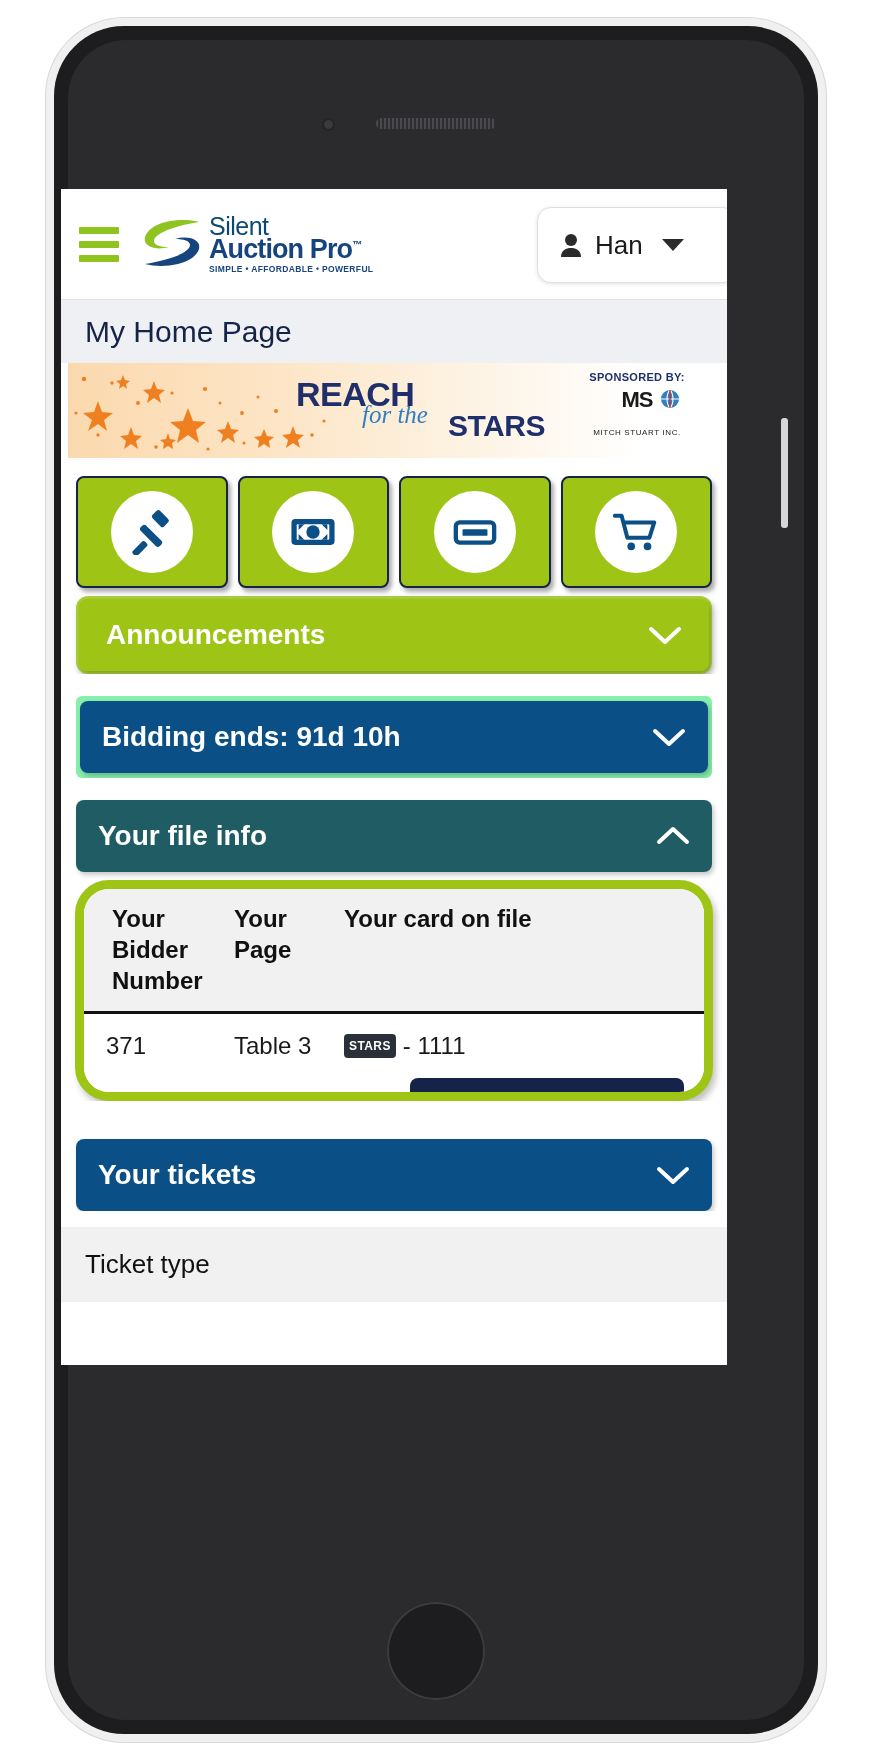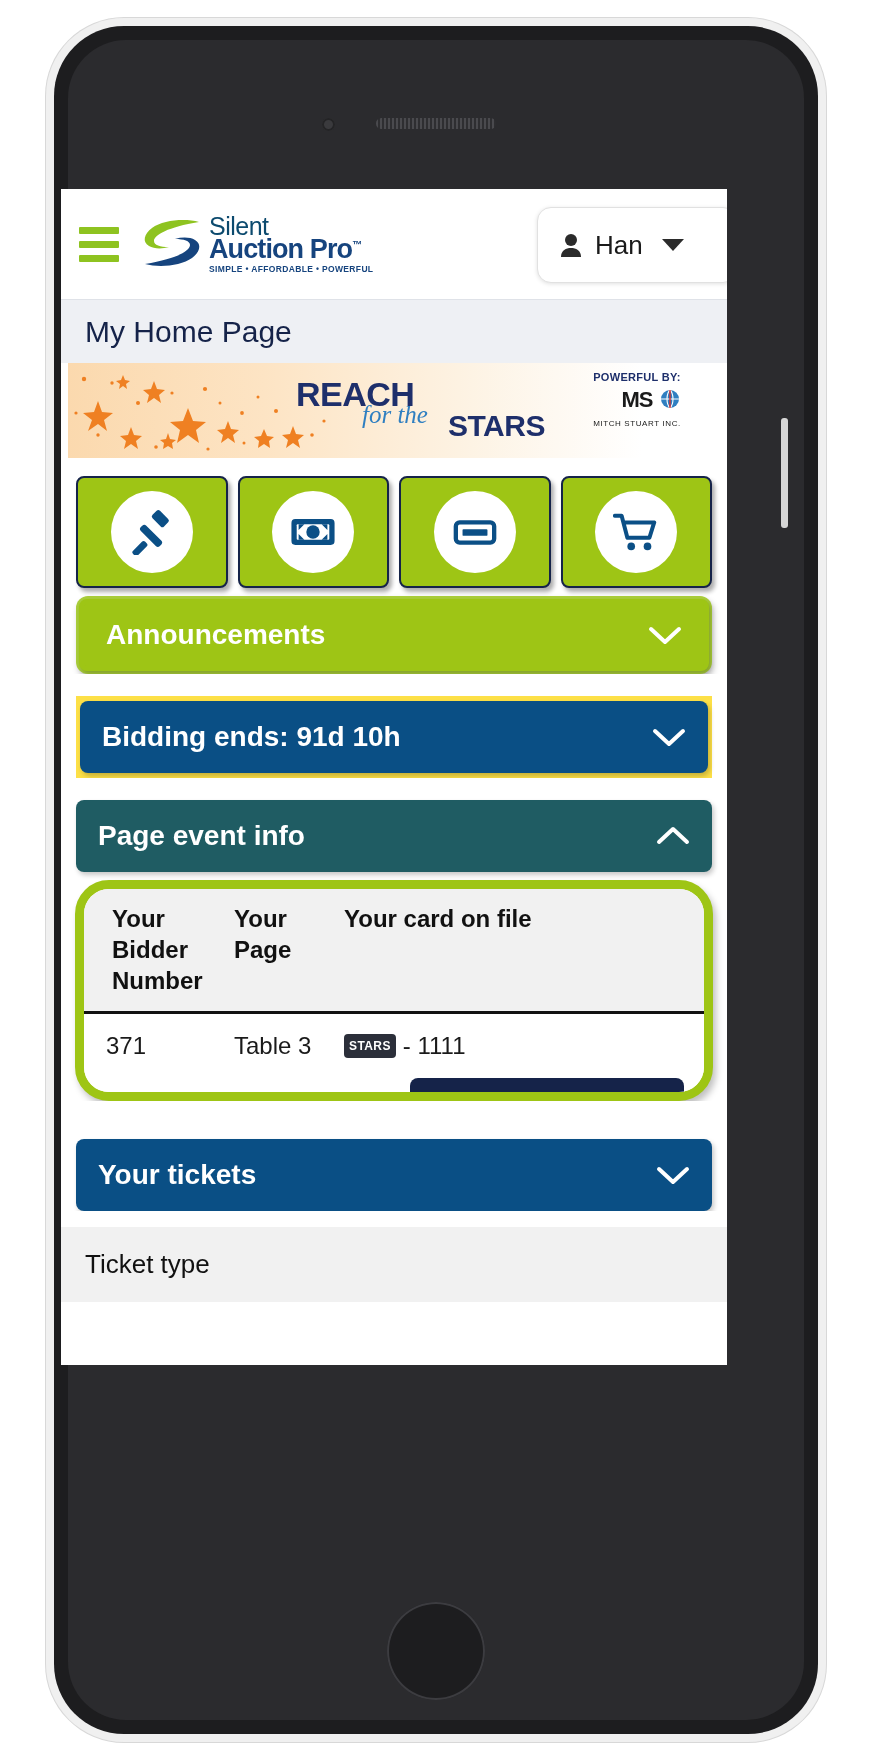--- a/index.html
+++ b/index.html
@@ -233,21 +233,21 @@
     letter-spacing: .3px;
   }
   .sponsor-logo {
     margin-top: 4px;
     font-size: 22px; font-weight: bold; color: #1a1a1a;
     letter-spacing: -1px;
     position: relative;
     display: inline-block;
   }
   .sponsor-sub {
-    font-size: 8px; color: #1a1a1a; letter-spacing: .6px; margin-top: 6px;
+    font-size: 8px; color: #1a1a1a; letter-spacing: .6px; margin-top: 15px;
   }
   .globe {
     position: absolute; right: 32px; top: 18px;
     width: 20px; height: 20px;
   }
 
   
   .tiles {
     display: flex;
     gap: 10px;
@@ -289,21 +289,21 @@
     box-shadow: 2px 3px 5px rgba(0,0,0,.22);
   }
   .acc-title {
     font-size: 28px;
     color: #ffffff;
     font-weight: bold;
   }
   .acc-green { background: #9ec515; border: 5px solid #9ec515; }
   .acc-green-outer { background: #a9cd3a; border-radius: 12px; padding: 3px; box-shadow: 2px 4px 6px rgba(0,0,0,.22); }
   .acc-blue { background: #0a4f85; }
-  .acc-blue-outer { background: #fde047; border-radius: 0; padding: 5px 4px; }
+  .acc-blue-outer { background: #86efac; border-radius: 6px; padding: 5px 4px; }
   .acc-teal { background: #1f5c63; }
   .acc-darkblue { background: #0a4f85; }
 
   .chev {
     width: 34px; height: 20px; flex: none;
   }
 
   .spacer-12 { height: 16px; background: #fff; }
   .spacer-20 { height: 22px; background: #fff; }
 
@@ -464,21 +464,21 @@
           <circle cx="30" cy="72" r="1.7"></circle>
             <circle cx="8" cy="50" r="1.6"></circle>
         </g>
       </svg>
       <div class="banner-title">
         <span class="reach">REACH</span>
         <span class="forthe">for the</span>
         <span class="stars-word">STARS</span>
       </div>
       <div class="sponsor">
-        <div class="sponsor-label">POWERFUL BY:</div>
+        <div class="sponsor-label">SPONSORED BY:</div>
         <div class="sponsor-logo">MS</div>
         <div class="sponsor-sub">MITCH STUART INC.</div>
         <svg class="globe" viewBox="0 0 20 20">
           <circle cx="10" cy="10" r="9" fill="#2f7fc1"></circle>
           <path d="M1 10h18M10 1c4 4 4 14 0 18M10 1C6 5 6 15 10 19" stroke="#fff" stroke-width="1.1" fill="none"></path>
           <path d="M10 1v18" stroke="#d62b2b" stroke-width="1.4"></path>
         </svg>
       </div>
     </div>
   </div>
@@ -550,21 +550,21 @@
           <path d="M3 4l14 13L31 4" fill="none" stroke="#ffffff" stroke-width="4" stroke-linecap="round" stroke-linejoin="round"></path>
         </svg>
       </div>
     </div>
   </div>
 
   <div class="spacer-20"></div>
 
   <div class="section">
     <div class="acc acc-teal">
-      <span class="acc-title">Page event info</span>
+      <span class="acc-title">Your file info</span>
       <svg class="chev" viewBox="0 0 34 20">
         <path d="M3 16L17 3l14 13" fill="none" stroke="#ffffff" stroke-width="4" stroke-linecap="round" stroke-linejoin="round"></path>
       </svg>
     </div>
   </div>
 
   <div class="info-card-outer">
     <table class="info-table">
       <thead>
         <tr>

